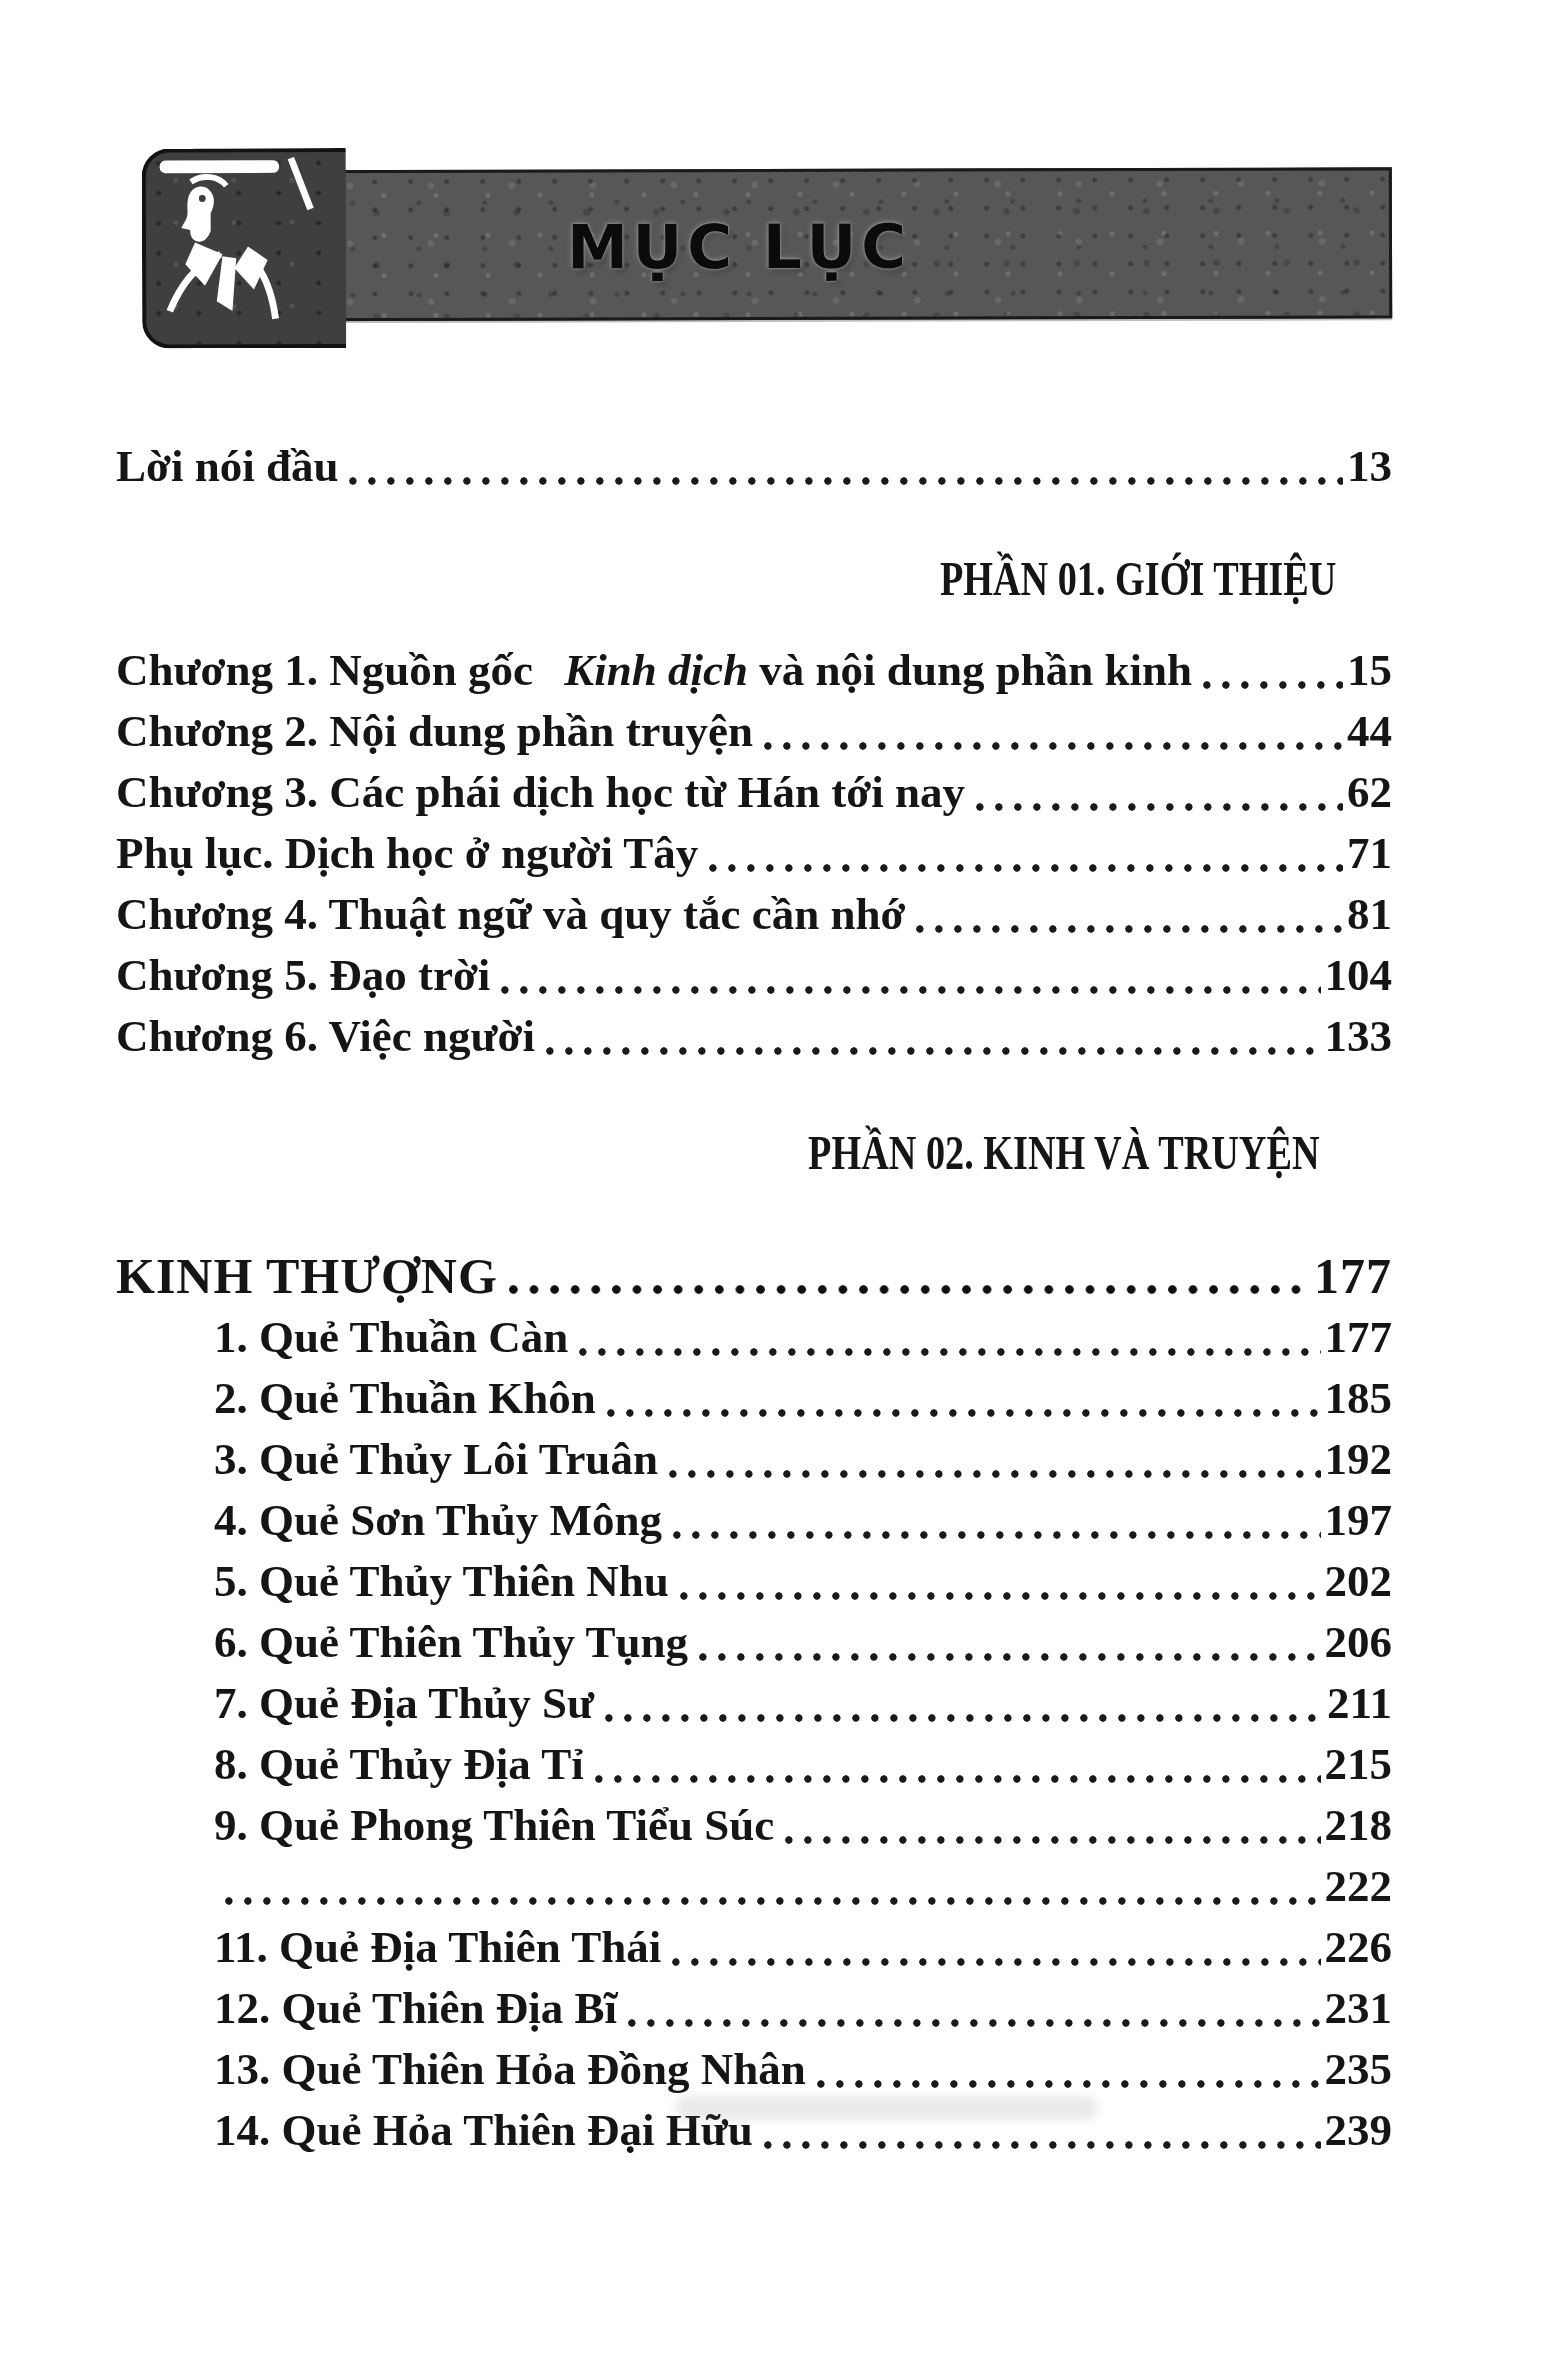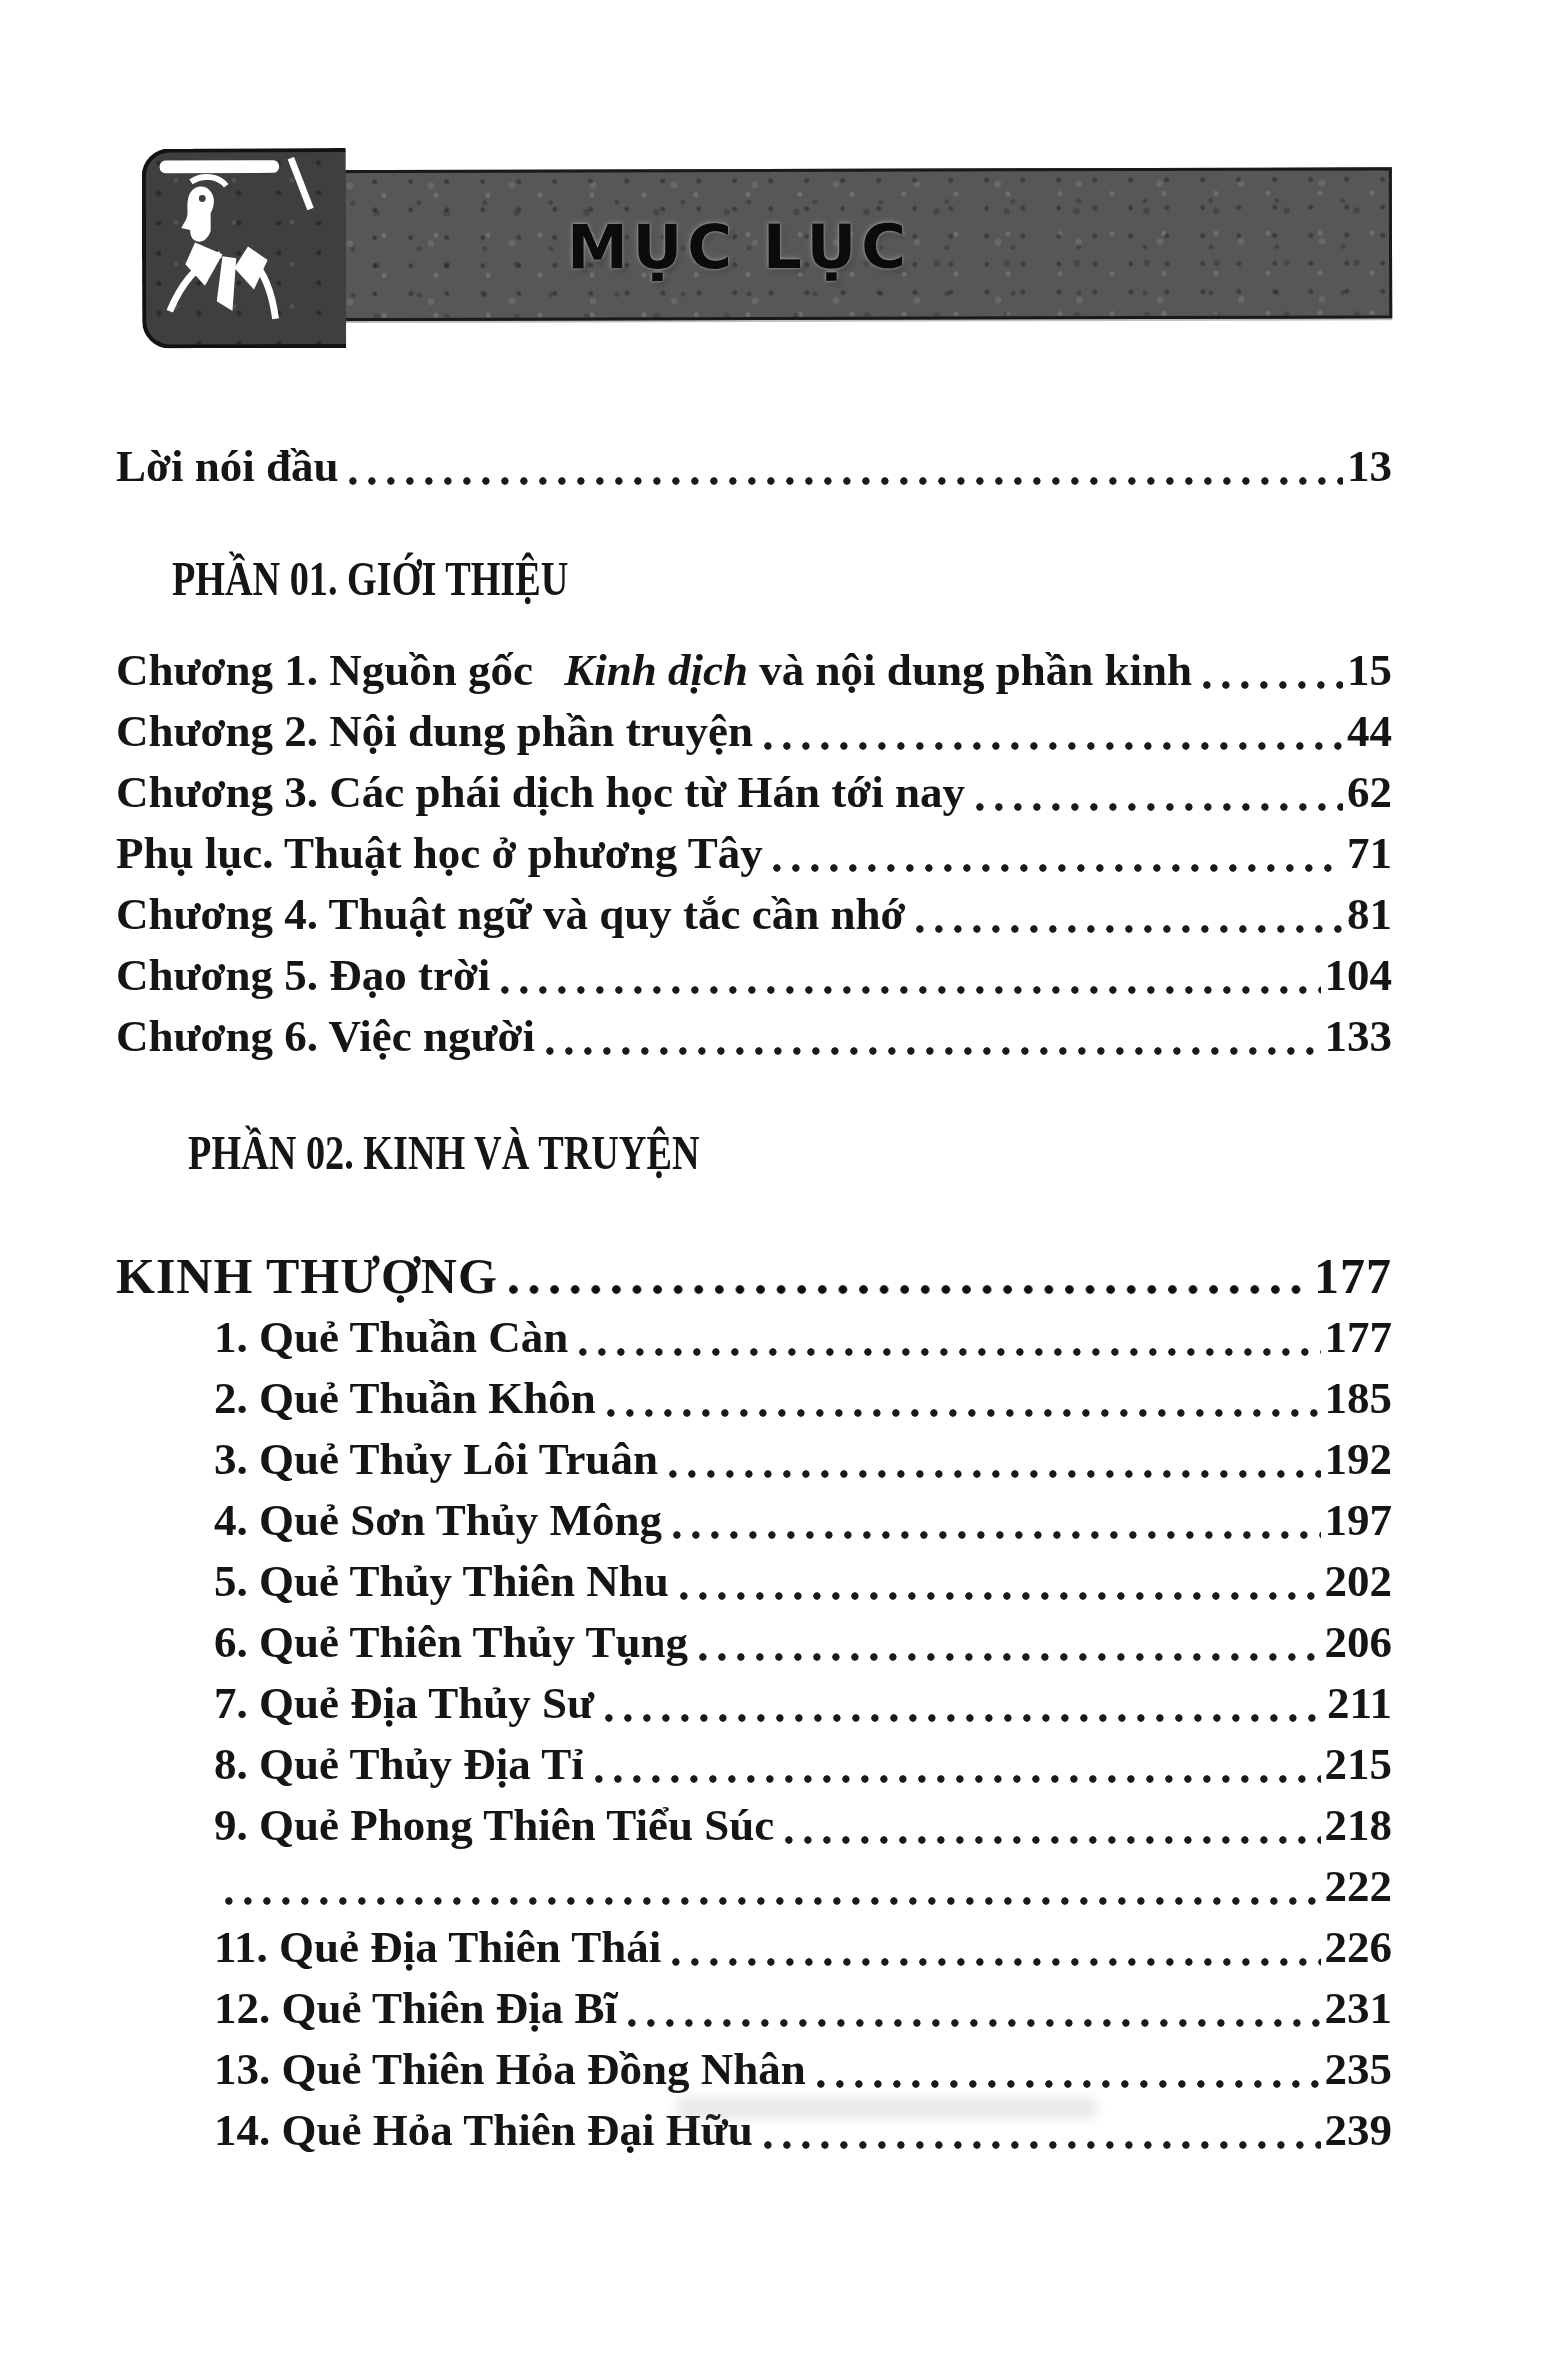--- a/index.html
+++ b/index.html
@@ -52,21 +52,21 @@
     background-size:19px 9.8px;background-repeat:repeat-x;background-position:left bottom;
   }
   .dots-bold{
     height:10.8px;margin-bottom:11.8px;
     background-image:radial-gradient(circle at 5.4px 5.4px,#101010 3.9px,rgba(0,0,0,0) 4.6px);
     background-size:20.6px 10.8px;
   }
   .it{font-style:italic;margin-left:20px;}
 
   .preface-row{margin-top:436px;justify-content:flex-end;}
-  .part-heading{margin:51px 0 0 0;height:61px;line-height:61px;text-align:left;
+  .part-heading{margin:51px 0 0 0;height:61px;line-height:61px;text-align:right;
     font-size:49px;font-weight:bold;letter-spacing:0;}
   .part-heading .cond{display:inline-block;transform:scaleX(.78);transform-origin:center;}
   .part-heading.second{margin-top:55px;}
   .group{margin-top:31px;}
   .section-row{margin-top:63px;font-size:50px;letter-spacing:1px;text-align:center;}
   .items{padding-left:98px;}
 
   
   .smudge{position:absolute;left:676px;top:2096px;width:421px;height:23.5px;
     background:rgba(125,125,125,.16);filter:blur(4.9px);border-radius:9.8px;}
@@ -122,21 +122,21 @@
         <span class="lbl">Chương 2. Nội dung phần truyện</span>
         <span class="dots"></span>
         <span class="pg">44</span>
       </div>
       <div class="row">
         <span class="lbl">Chương 3. Các phái dịch học từ Hán tới nay</span>
         <span class="dots"></span>
         <span class="pg">62</span>
       </div>
       <div class="row">
-        <span class="lbl">Phụ lục. Thuật học ở phương Tây</span>
+        <span class="lbl">Phụ lục. Dịch học ở người Tây</span>
         <span class="dots"></span>
         <span class="pg">71</span>
       </div>
       <div class="row">
         <span class="lbl">Chương 4. Thuật ngữ và quy tắc cần nhớ</span>
         <span class="dots"></span>
         <span class="pg">81</span>
       </div>
       <div class="row">
         <span class="lbl">Chương 5. Đạo trời</span>

